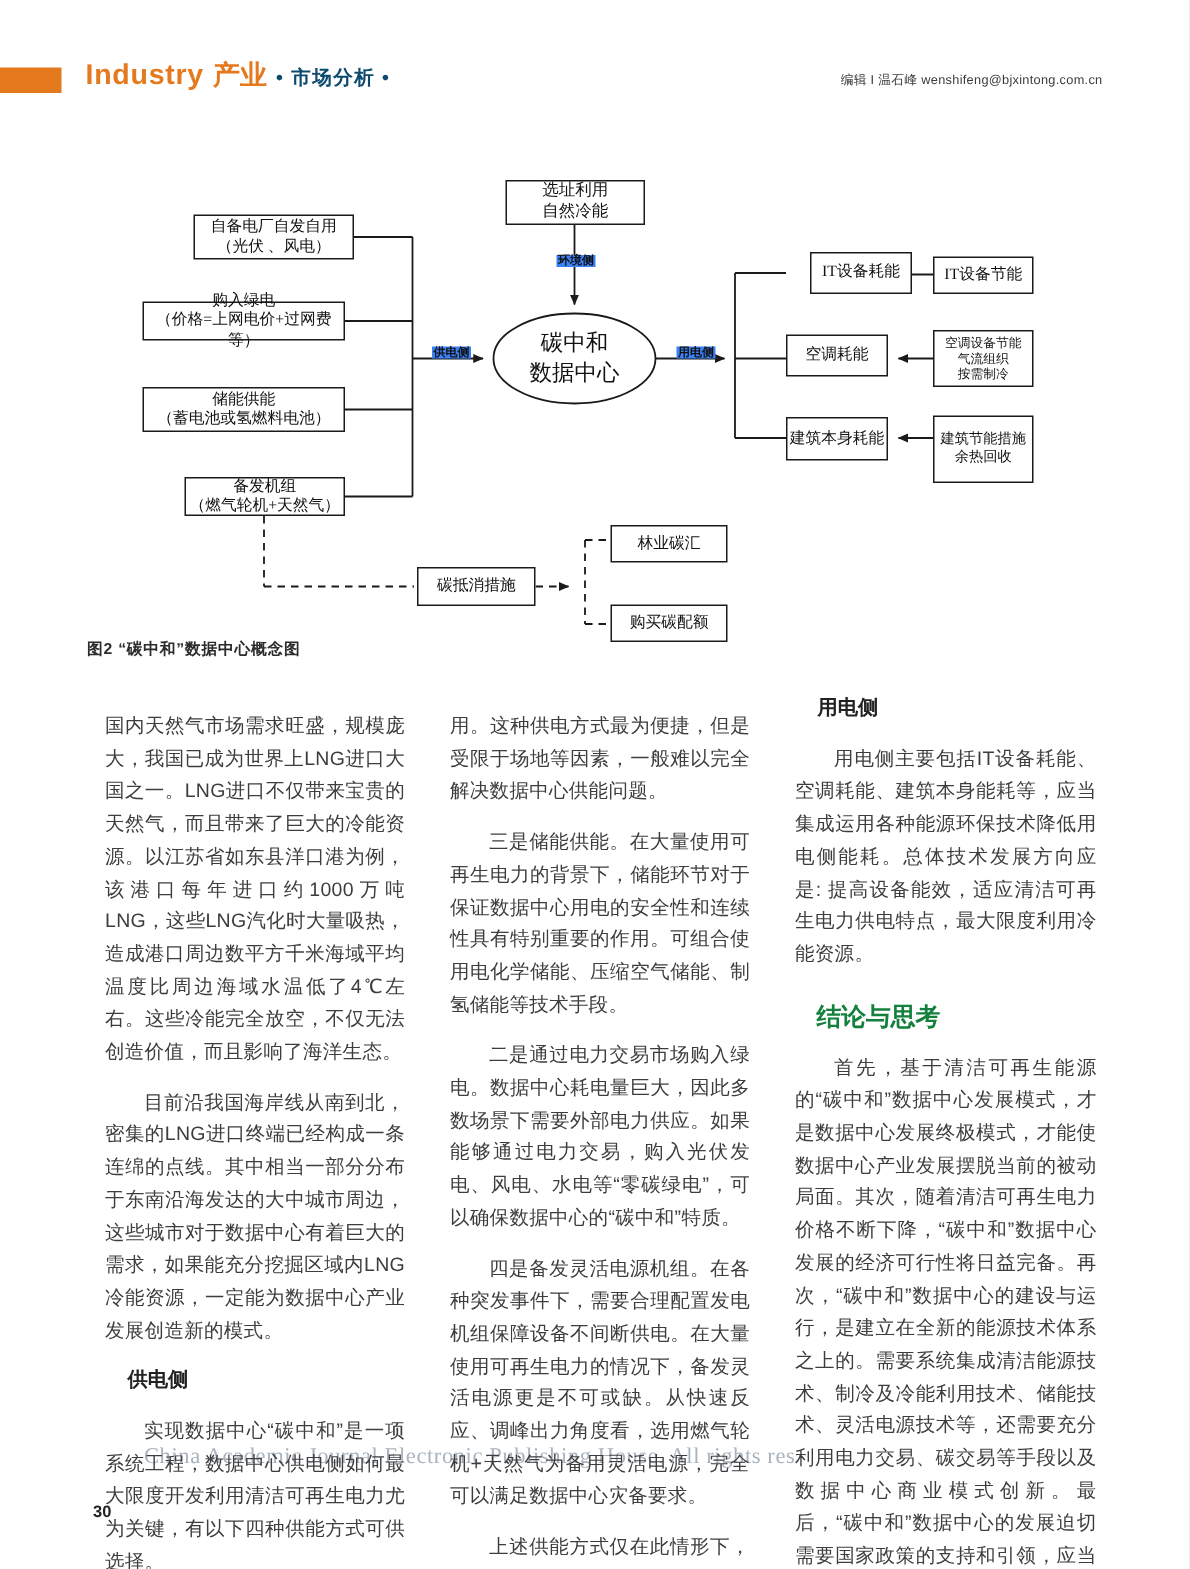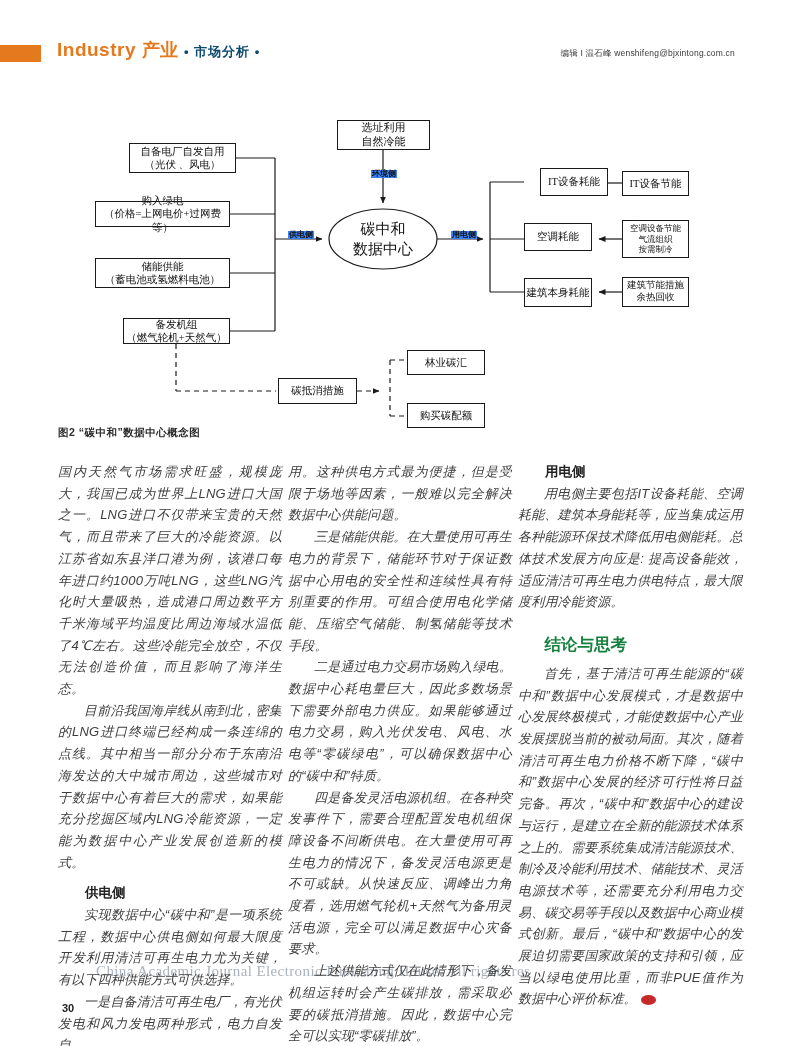--- a/index.html
+++ b/index.html
@@ -20,21 +20,21 @@
         white-space:pre-line;line-height:1.25;box-sizing:border-box;z-index:2;}
   .dcenter{position:absolute;left:269px;top:100px;width:108px;height:58px;display:flex;align-items:center;justify-content:center;
         text-align:center;font-family:"Liberation Serif","DejaVu Serif",serif;font-size:15px;color:#111;
         white-space:pre-line;line-height:1.35;z-index:2;}
   .dlabel{position:absolute;font-family:"Liberation Serif","DejaVu Serif",serif;font-weight:bold;font-size:8px;
         color:#111;background:#3b82f6;padding:0 1px;z-index:3;line-height:1;}
   .caption{position:absolute;left:58px;top:426px;font-size:10.5px;font-weight:bold;color:#2c2c2c;letter-spacing:0.5px;}
   
   .col{position:absolute;top:461px;width:224px;z-index:2;}
   .col-1{left:58px;} .col-2{left:288px;} .col-3{left:518px;width:225px;}
-  .body-p{margin:0;font-size:13px;line-height:21.7px;text-align:justify;color:#3d3d3d;letter-spacing:0.2px;font-style:italic;}
+  .body-p{margin:12px;font-size:13px;line-height:21.7px;text-align:justify;color:#3d3d3d;letter-spacing:0.2px;}
   .ind{text-indent:2em;}
   .sub-h{margin:9px 0 0;font-size:13.5px;line-height:21.7px;font-weight:bold;color:#222;text-indent:2em;}
   .sub-h.first{margin-top:0;}
   .big-h{margin:20px 0 8px;font-size:16.5px;line-height:22px;font-weight:bold;color:#15803d;text-indent:1.6em;}
   .endmark{display:inline-block;width:15px;height:10px;border-radius:50%;margin-left:4px;vertical-align:1px;
         color:#fff;font-size:5.5px;font-weight:bold;text-align:center;line-height:10px;letter-spacing:0;}
   
   .watermark{position:absolute;left:96px;top:963px;z-index:1;font-family:"Liberation Serif","DejaVu Serif",serif;
         font-size:15px;color:#a9b3bd;letter-spacing:0.4px;white-space:nowrap;}
   .pageno{position:absolute;left:62px;top:1002px;font-size:11px;font-weight:bold;color:#222;}
@@ -102,21 +102,21 @@
 （燃气轮机+天然气）</div>
 
     <div class="dbox" style="left:464px;top:58px;width:68px;height:28px;font-size:10.5px;margin-left:16px;">IT设备耗能</div>
     <div class="dbox" style="left:464px;top:113px;width:68px;height:28px;font-size:10.5px;">空调耗能</div>
     <div class="dbox" style="left:464px;top:168px;width:68px;height:29px;font-size:10.5px;">建筑本身耗能</div>
 
     <div class="dbox" style="left:562px;top:61px;width:67px;height:25px;font-size:10.5px;">IT设备节能</div>
     <div class="dbox" style="left:562px;top:110px;width:67px;height:38px;font-size:8.5px;">空调设备节能
 气流组织
 按需制冷</div>
-    <div class="dbox" style="left:562px;top:167px;width:67px;height:30px;font-size:9.5px;">建筑节能措施
+    <div class="dbox" style="left:562px;top:167px;width:67px;height:45px;font-size:9.5px;">建筑节能措施
 余热回收</div>
 
     <div class="dbox" style="left:218px;top:268px;width:79px;height:26px;font-size:10.5px;">碳抵消措施</div>
     <div class="dbox" style="left:347px;top:240px;width:78px;height:25px;font-size:10.5px;">林业碳汇</div>
     <div class="dbox" style="left:347px;top:293px;width:78px;height:25px;font-size:10.5px;">购买碳配额</div>
 
     <div class="dlabel" style="left:228px;top:121px;">供电侧</div>
     <div class="dlabel" style="left:311px;top:60px;">环境侧</div>
     <div class="dlabel" style="left:391px;top:121px;">用电侧</div>
   </div>

